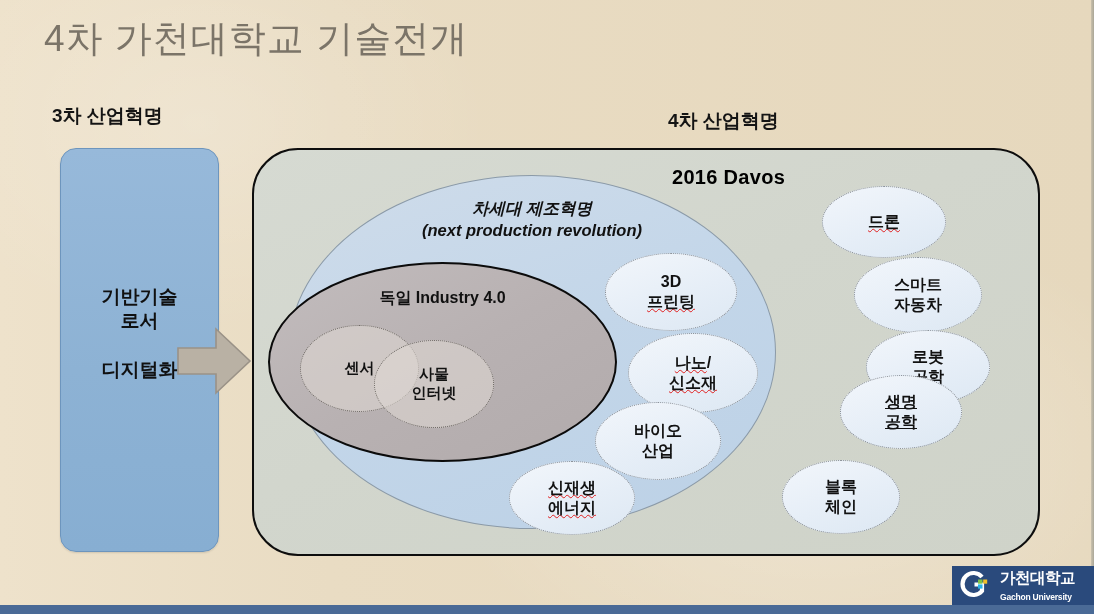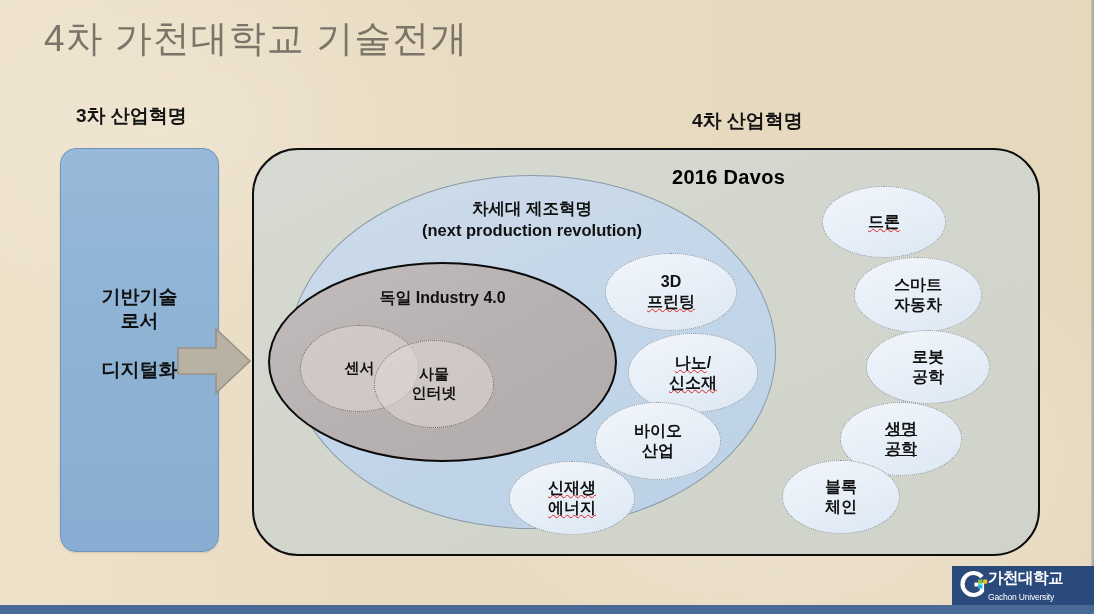--- a/index.html
+++ b/index.html
@@ -49,21 +49,20 @@
     white-space: nowrap;
   }
 
   
   .caption {
     position: absolute;
     font-size: 19px;
     font-weight: bold;
     color: #141414;
     white-space: nowrap;
-    margin-left: 24px;
   }
   .caption-3rd { left: 52px; top: 103px; }
   .caption-4th { left: 668px; top: 108px; }
 
   
   .blue-box {
     position: absolute;
     left: 60px; top: 148px;
     width: 125px; height: 402px;
     background: linear-gradient(180deg, #97b9da 0%, #8db2d4 55%, #87aed2 100%);
@@ -122,20 +121,21 @@
   }
   .blue-ellipse-text {
     position: absolute;
     left: 0; right: 0; top: 22px;
     text-align: center;
     font-size: 16.5px;
     font-weight: bold;
     color: #111111;
     line-height: 1.32;
     white-space: pre-line;
+    font-style: italic;
   }
 
   
   .gray-ellipse {
     position: absolute;
     left: 268px; top: 262px;
     width: 345px; height: 196px;
     border-radius: 50%;
     background: linear-gradient(150deg, #c2bcbd 0%, #b8b1b2 50%, #b2abac 100%);
     border: 2.5px solid #0b0b0b;
@@ -194,34 +194,34 @@
   }
 
   
   .logo {
     position: absolute;
     left: 952px; top: 566px;
     width: 142px; height: 39px;
     background: #2a4a7c;
     display: flex;
     align-items: center;
-    gap: 0;
+    gap: 12px;
     padding-left: 6px;
     box-sizing: border-box;
   }
   .logo-texts { display: flex; flex-direction: column; line-height: 1; }
   .logo-ko {
     font-size: 15.5px;
     font-weight: bold;
     color: #ffffff;
     letter-spacing: -0.5px;
   }
   .logo-en {
     font-size: 8.5px;
-    font-weight: normal;
+    font-weight: bold;
     color: #ffffff;
     letter-spacing: -0.2px;
     margin-top: 7px;
   }
 </style>
 </head>
 <body>
 
 <div id="slide">
 
@@ -278,21 +278,21 @@
 
   <div class="tech-ellipse" style="left:509px; top:461px; width:124px; height:72px;">
     <span><span class="sq">신재생</span><br><span class="sq">에너지</span></span>
   </div>
   <div class="tech-ellipse" style="left:854px; top:257px; width:126px; height:74px;">
     <span>스마트<br>자동차</span>
   </div>
   <div class="tech-ellipse" style="left:866px; top:330px; width:122px; height:72px;">
     <span>로봇<br>공학</span>
   </div>
-  <div class="tech-ellipse" style="left:840px; top:402px; width:120px; height:72px;text-decoration:underline;">
+  <div class="tech-ellipse" style="left:840px; top:375px; width:120px; height:72px;text-decoration:underline;">
     <span>생명<br>공학</span>
   </div>
   <div class="tech-ellipse" style="left:782px; top:460px; width:116px; height:72px;">
     <span>블록<br>체인</span>
   </div>
 
   <div class="bottom-bar"></div>
 
   <div class="logo">
     <span>

